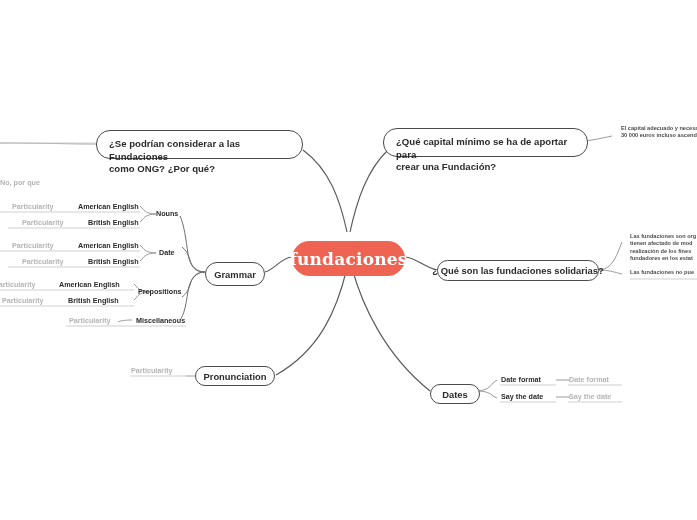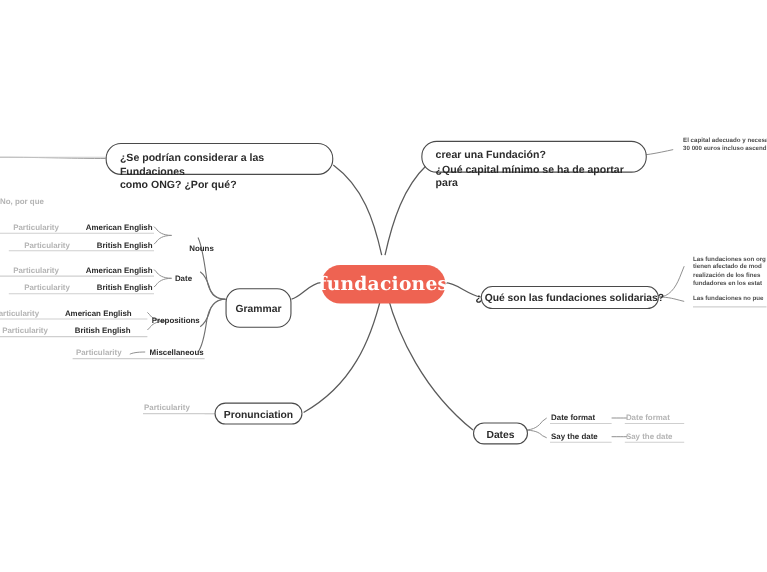--- a/index.html
+++ b/index.html
@@ -156,47 +156,47 @@
   <div class="qnode" style="left:96px;top:130px;width:207px;height:29px;">
     <div>
       <span>¿Se podrían considerar a las Fundaciones</span>
       <span>como ONG? ¿Por qué?</span>
     </div>
   </div>
   <div class="leaf grey" style="left:0px;top:134px;margin-top:44px;">No, por que</div>
 
   <div class="qnode" style="left:383px;top:128px;width:205px;height:29px;">
     <div>
+      <span>¿Qué capital mínimo se ha de aportar para</span>
       <span>crear una Fundación?</span>
-      <span>¿Qué capital mínimo se ha de aportar para</span>
     </div>
   </div>
   <div class="multiline" style="left:621px;top:125px;">
     <div>El capital adecuado y necesa</div>
     <div>30 000 euros incluso ascend</div>
   </div>
 
   <div class="pill" style="left:437px;top:260px;width:162px;height:21px;align-items:center;">
     <span>¿ Qué son las fundaciones solidarias?</span>
   </div>
   <div class="multiline" style="left:630px;top:233px;">
     <div>Las fundaciones son org</div>
     <div>tienen afectado de mod</div>
     <div>realización de los fines</div>
     <div>fundadores en los estat</div>
   </div>
   <div class="multiline" style="left:630px;top:269px;">
     <div>Las fundaciones no pue</div>
   </div>
 
-  <div class="pill" style="left:205px;top:262px;width:60px;height:36px;">
+  <div class="pill" style="left:205px;top:262px;width:60px;height:24px;">
     <span>Grammar</span>
   </div>
 
-  <div class="leaf" style="left:172px;top:209px;margin-top:12px;">Nouns</div>
+  <div class="leaf" style="left:156px;top:209px;">Nouns</div>
   <div class="leaf" style="left:78px;top:202px;">American English</div>
   <div class="leaf grey" style="left:12px;top:202px;">Particularity</div>
   <div class="leaf" style="left:88px;top:218px;">British English</div>
   <div class="leaf grey" style="left:22px;top:218px;">Particularity</div>
 
   <div class="leaf" style="left:159px;top:248px;">Date</div>
   <div class="leaf" style="left:78px;top:241px;">American English</div>
   <div class="leaf grey" style="left:12px;top:241px;">Particularity</div>
   <div class="leaf" style="left:88px;top:257px;">British English</div>
   <div class="leaf grey" style="left:22px;top:257px;">Particularity</div>

